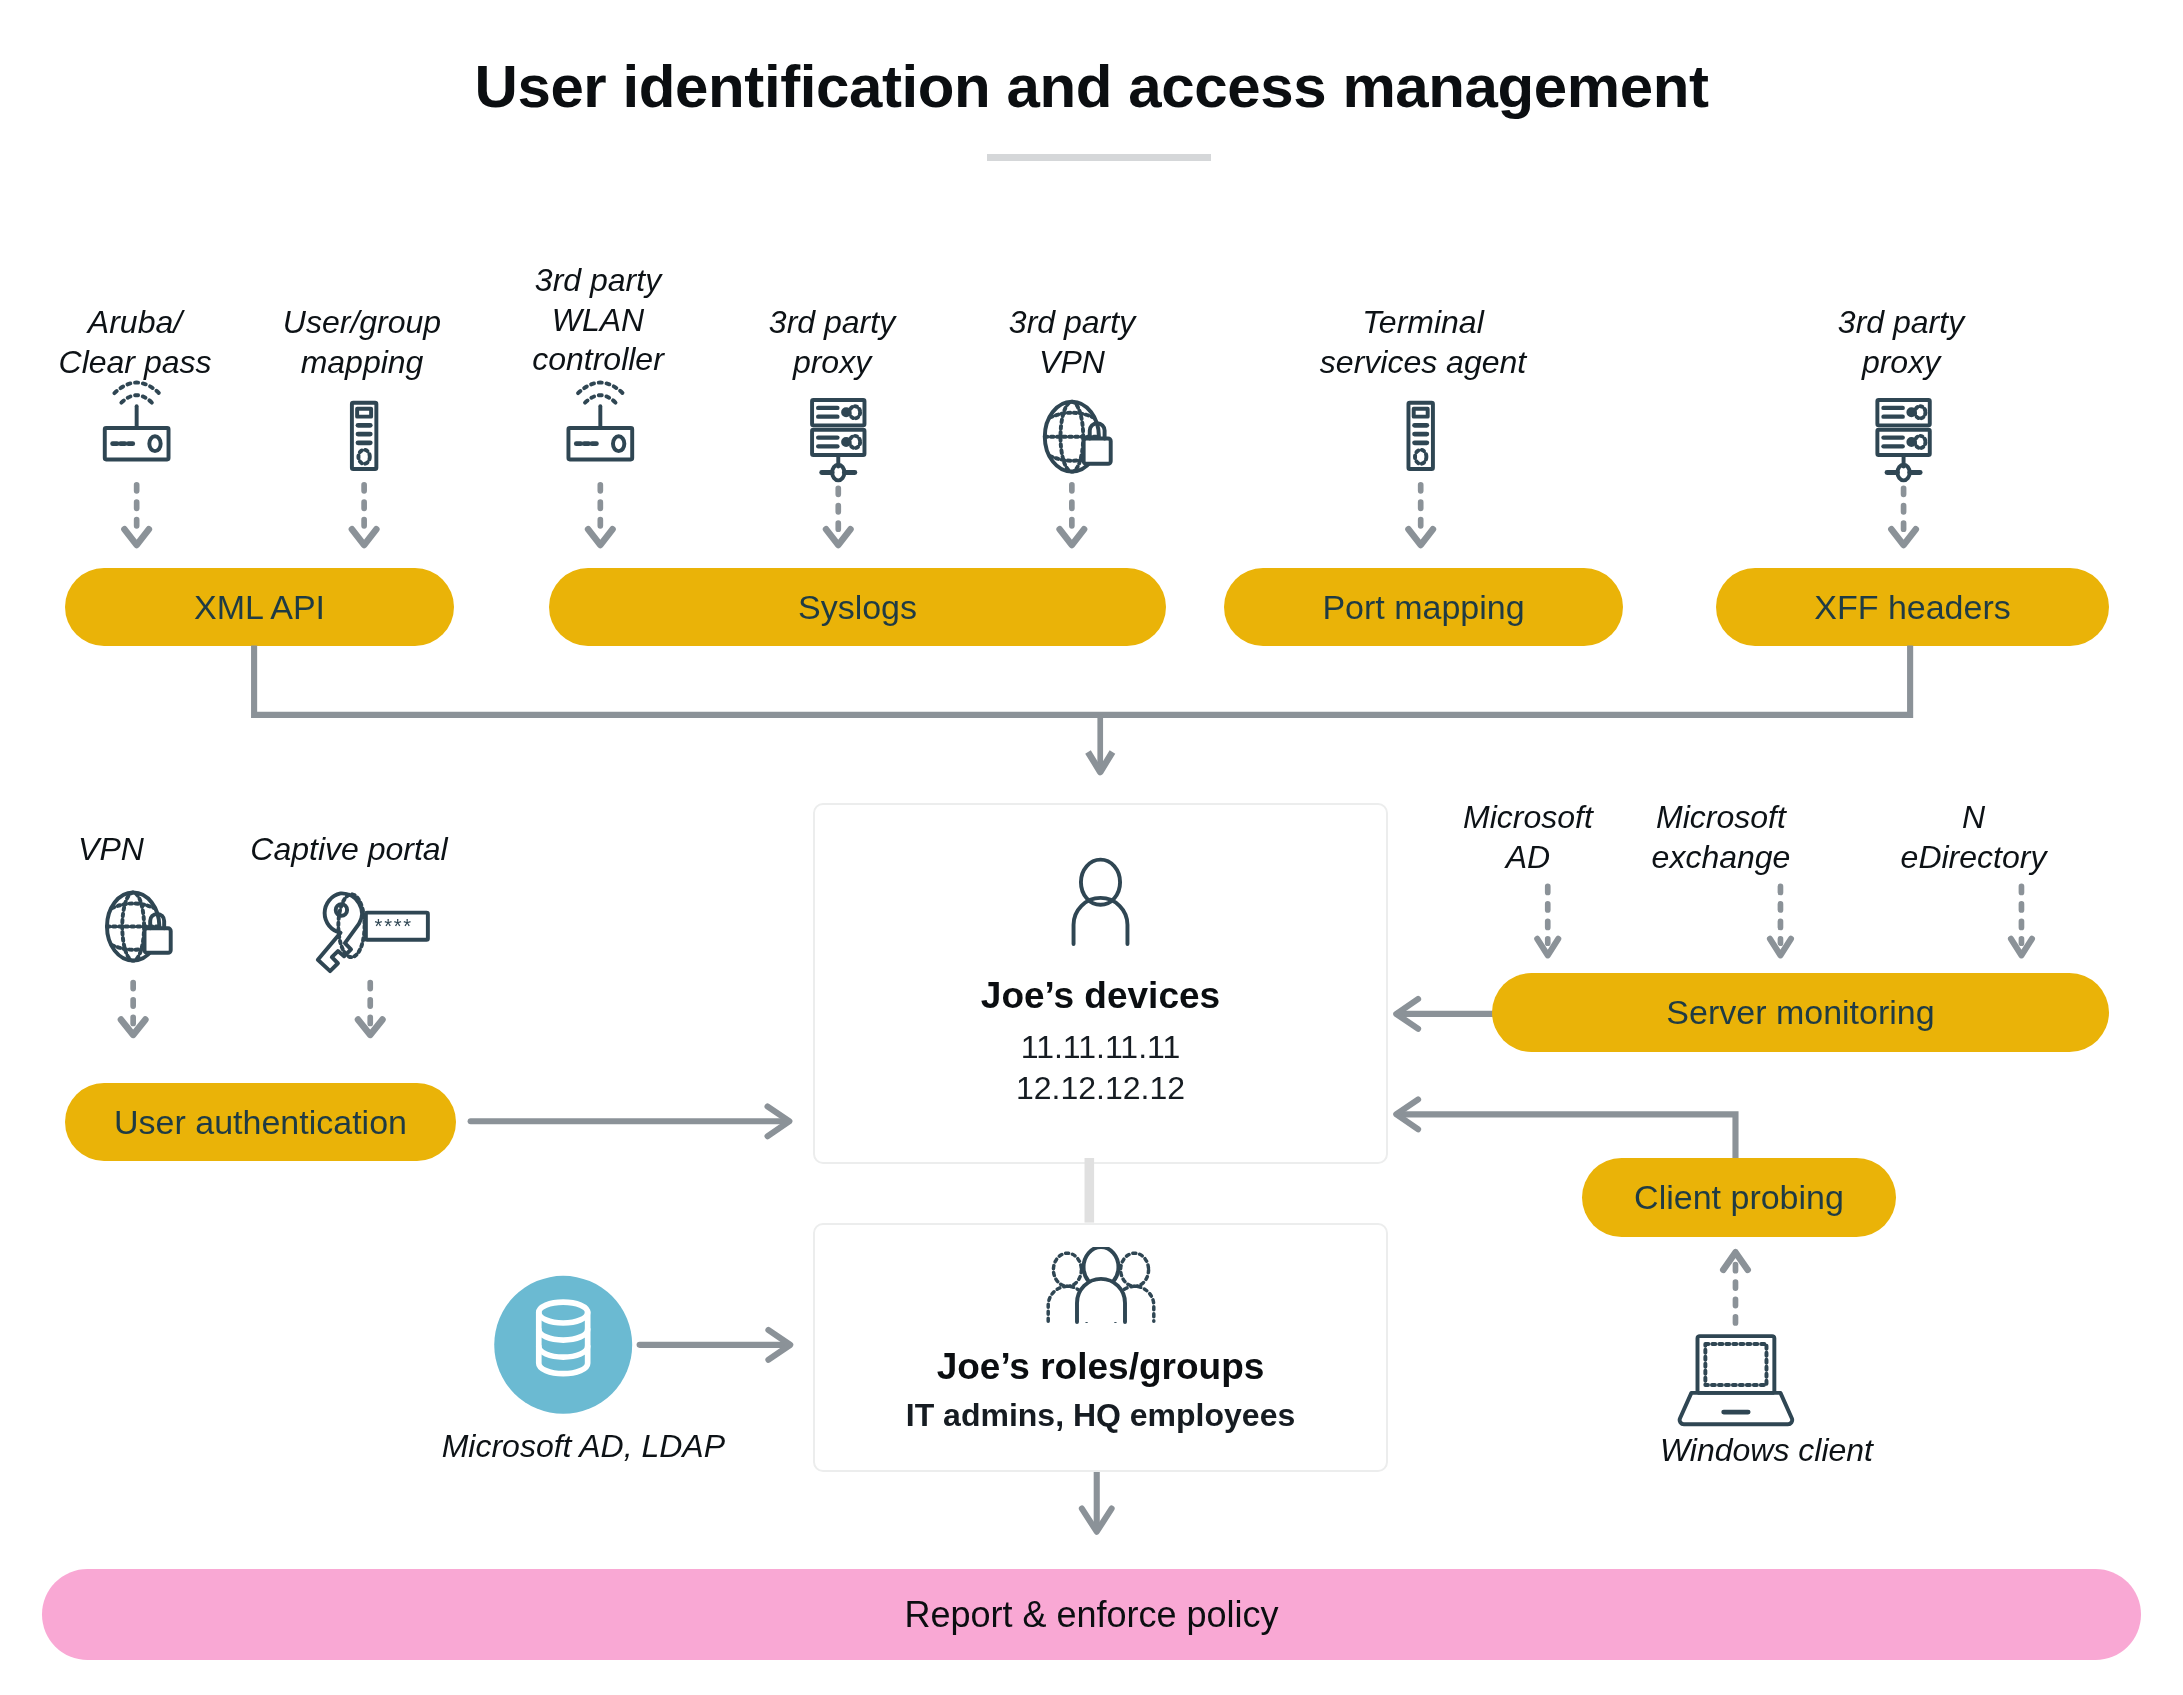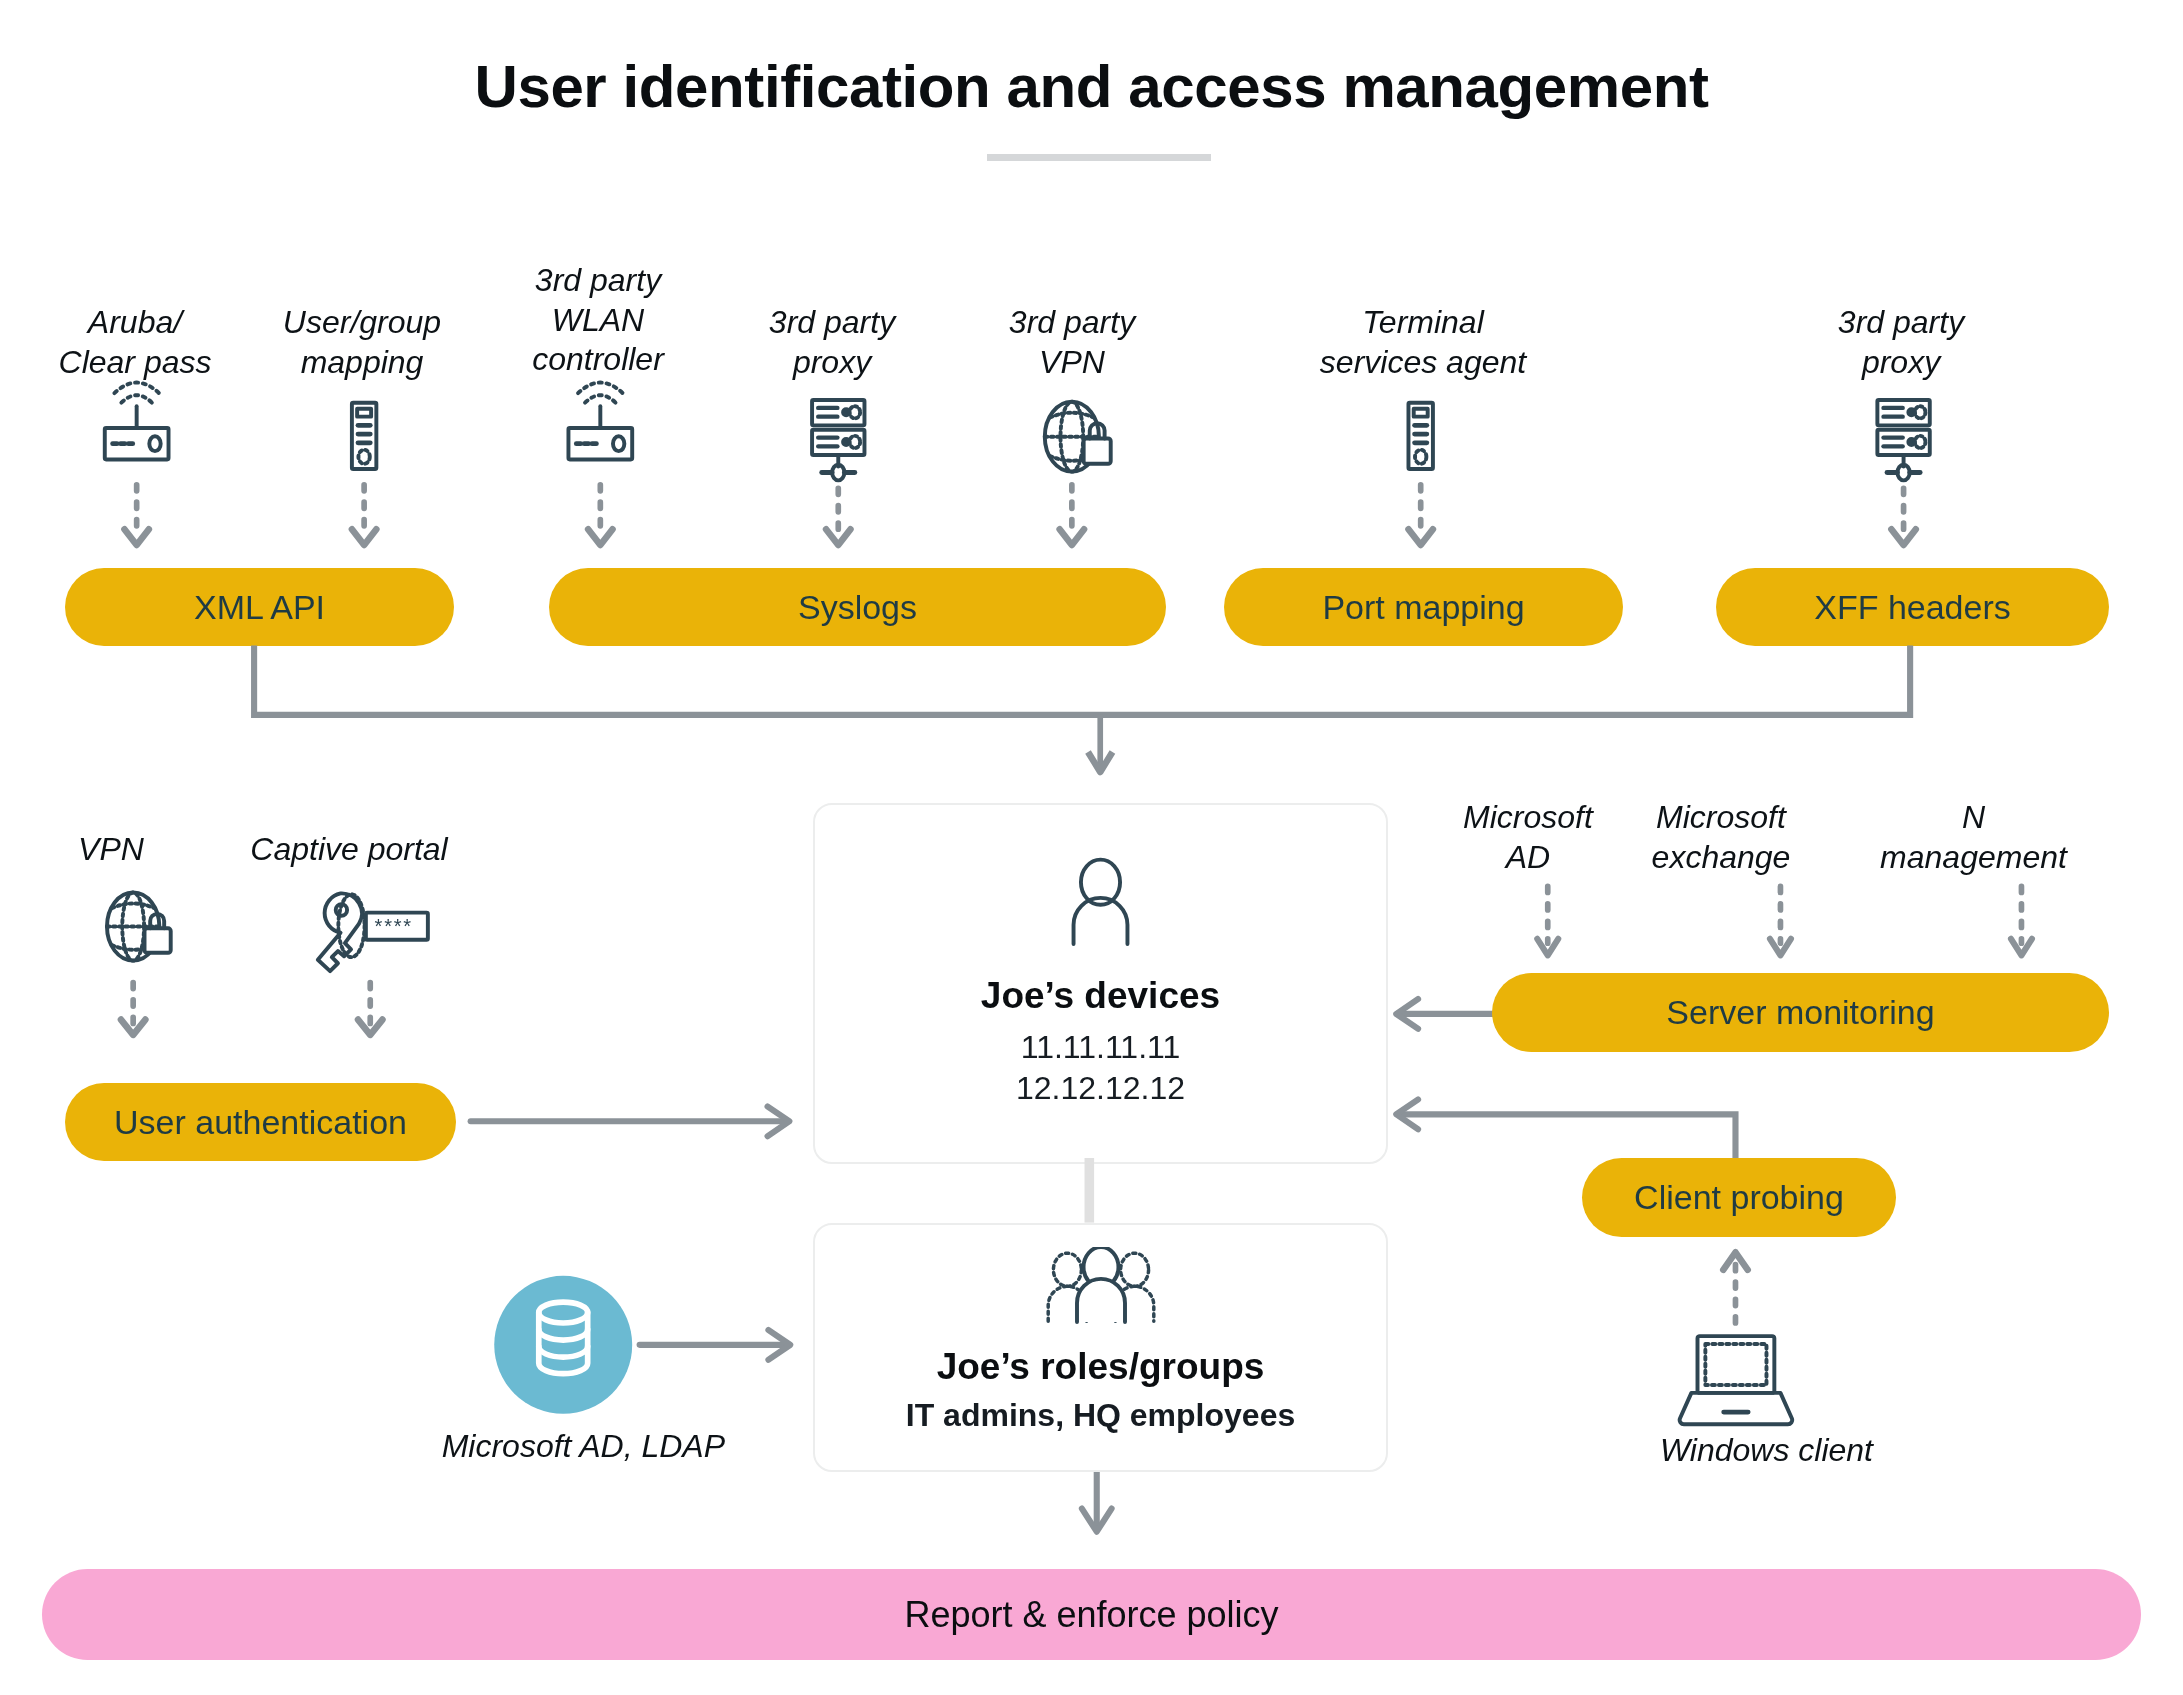--- a/index.html
+++ b/index.html
@@ -11,21 +11,21 @@
          font-size:60px;font-weight:bold;color:#0b0e11;letter-spacing:-0.4px;}
   .title-rule{position:absolute;left:987px;top:154px;width:224px;height:7px;background:#d5d7d9;}
 
   .src-label{position:absolute;font-style:italic;font-size:32px;line-height:1.24;
              color:#0d1216;text-align:center;}
 
   .pill{position:absolute;display:flex;align-items:center;justify-content:center;
         background:#eab308;border-radius:436px;color:#1f3b44;font-size:34px;}
   .pill.gray{background:#f9a8d4;color:#0b0e11;font-size:36px;}
 
-  .card{position:absolute;background:#fff;border:2.2px solid #eceded;border-radius:19px;
+  .card{position:absolute;background:#fff;border:2.2px solid #eceded;border-radius:10px;
         display:flex;flex-direction:column;align-items:center;}
   .card-title{font-size:37px;font-weight:bold;color:#0b0e11;}
   .card-sub{font-size:32px;color:#161c22;line-height:1.28;text-align:center;}
   .cap{position:absolute;font-style:italic;font-size:32px;color:#0d1216;text-align:right;}
 </style>
 </head>
 <body>
 
 <div id="page">
 
@@ -219,21 +219,21 @@
         <path d="M38 200 v-44 a62 62 0 0 1 124 0 v44"></path>
       </g>
     </svg>
     <div class="card-title" style="margin-top:18.3px;">Joe’s devices</div>
     <div class="card-sub" style="margin-top:9.6px;">11.11.11.11</div>
     <div class="card-sub">12.12.12.12</div>
   </div>
 
   <div class="src-label" style="left:1432px;top:798px;width:192px;"><span>Microsoft</span><br><span>AD</span></div>
   <div class="src-label" style="left:1616px;top:798px;width:210px;"><span>Microsoft</span><br><span>exchange</span></div>
-  <div class="src-label" style="left:1860px;top:798px;width:227px;"><span>N</span><br><span>management</span></div>
+  <div class="src-label" style="left:1860px;top:798px;width:227px;"><span>N</span><br><span>eDirectory</span></div>
 
   <svg class="layer" viewBox="0 0 5000 3884" width="2183" height="1696">
     <g stroke="#8b9298" stroke-width="13" fill="none" stroke-linecap="round">
       <g>
         <line x1="3545" y1="2030" x2="3545" y2="2160" stroke-dasharray="14 26"></line>
         <polyline points="3521,2150 3545,2188 3569,2150" stroke-linejoin="round" stroke-width="14"></polyline>
       </g>
       <g>
         <line x1="4078" y1="2030" x2="4078" y2="2160" stroke-dasharray="14 26"></line>
         <polyline points="4054,2150 4078,2188 4102,2150" stroke-linejoin="round" stroke-width="14"></polyline>

